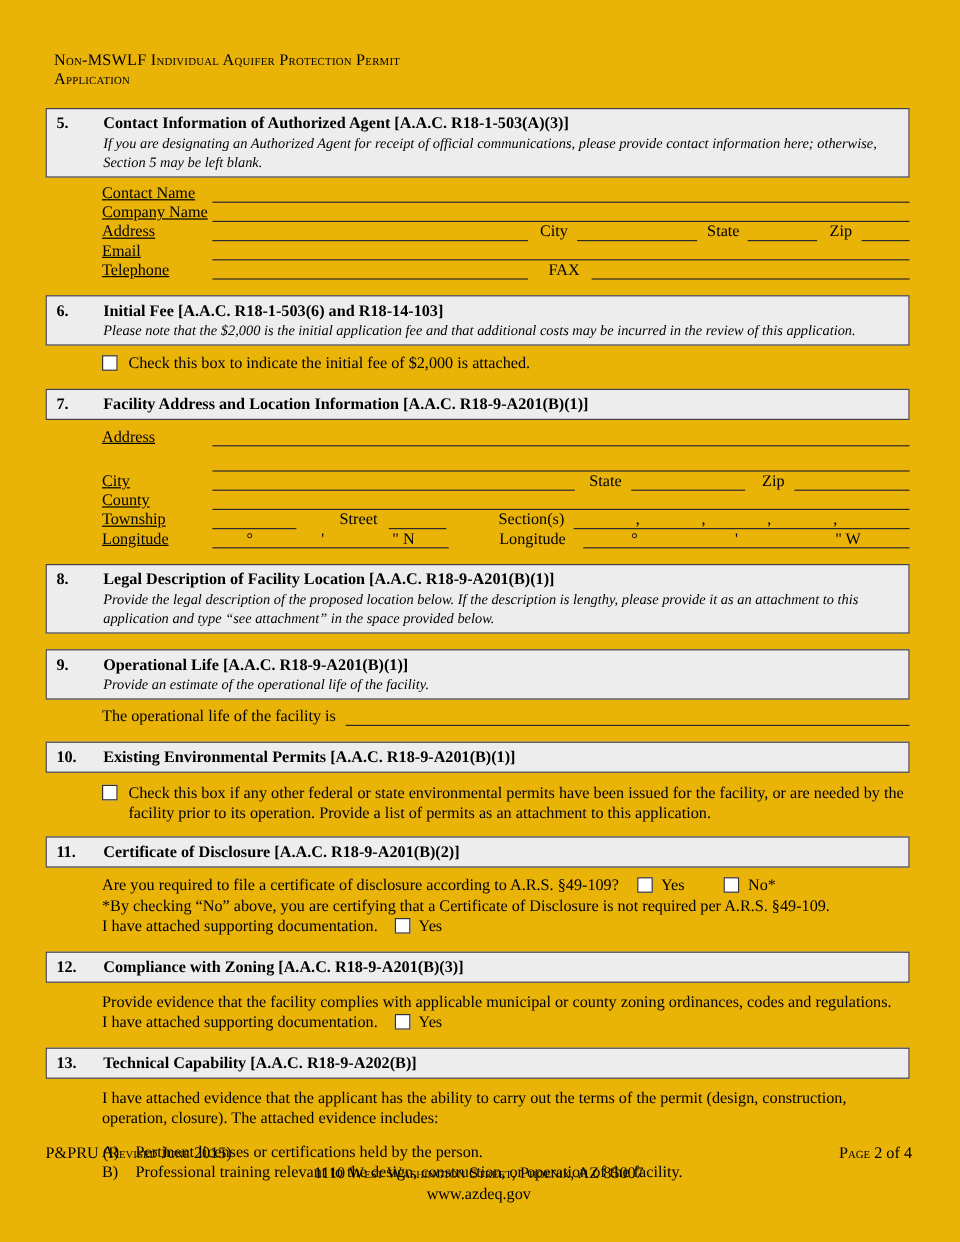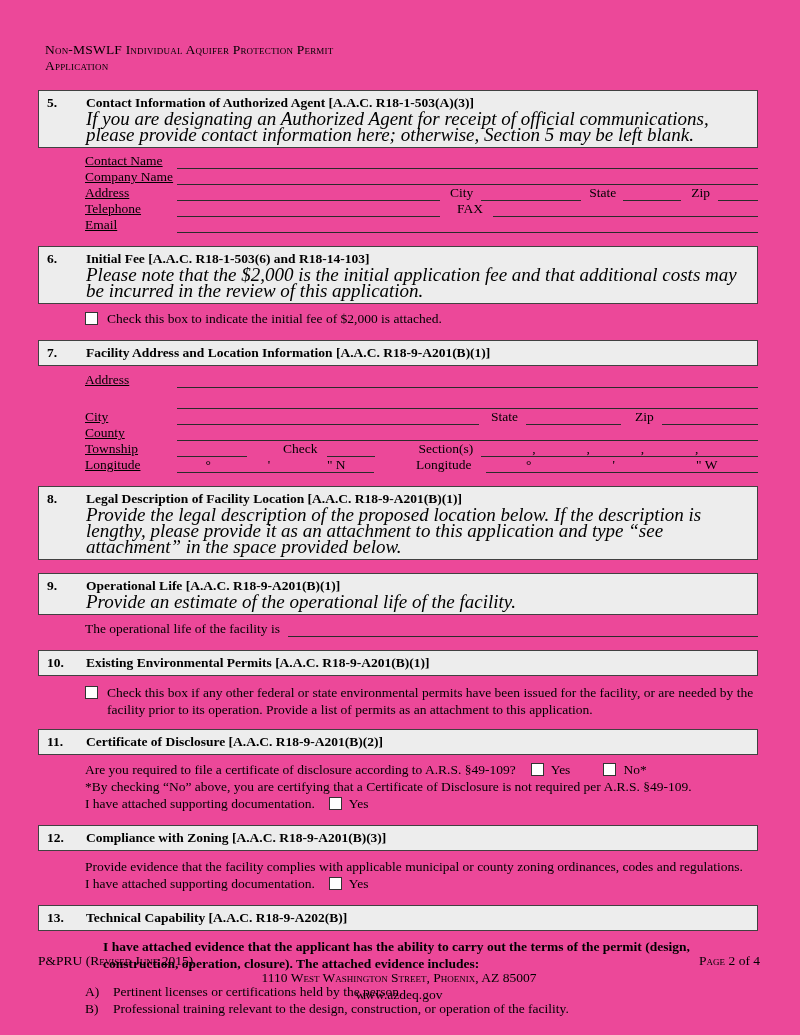--- a/index.html
+++ b/index.html
@@ -1,34 +1,34 @@
 <!DOCTYPE html>
 <html><head>
 <meta charset="utf-8">
 <style>
   * { margin:0; padding:0; box-sizing:border-box; }
   html,body { background:#fff; }
   .page {
     width:800px; height:1035px; position:relative; overflow:hidden;
-    background:#ec4899; color:#000;
+    background:#eab308; color:#000;
     font-family:"Liberation Serif","DejaVu Serif",serif;
     font-size:13.5px; line-height:17px;
     padding:42px 42px 0 38px;
   }
   .sc { font-variant:small-caps; }
   .doc-title { margin-left:7px; font-size:13.5px; line-height:16px; letter-spacing:0.2px; }
 
   .sec {
     border:1.5px solid #414141; background:#ededed;
     padding:3px 8px 4px 8px; margin-top:13px;
   }
   .sec-head { display:flex; align-items:baseline; }
   .sec-num { width:39px; flex:none; font-weight:bold; }
   .sec-title { font-weight:bold; }
-  .sec-note { font-style:italic; margin-left:39px; font-size:19px; line-height:16px; padding-right:4px; }
+  .sec-note { font-style:italic; margin-left:39px; font-size:12px; line-height:16px; padding-right:4px; }
 
   .content { margin-left:47px; }
   .row { display:flex; align-items:flex-end; height:16px; }
   .lblcol { width:92px; flex:none;text-decoration:underline; }
   .u { border-bottom:1px solid #2b2b2b; height:15px; flex:none; }
   .ugrow { flex:1; }
   .gap { flex:none; }
 
   .commaline { display:flex; align-items:flex-end; }
   .commaline span { flex:1; text-align:right; line-height:14px; }
@@ -39,21 +39,21 @@
 
   .cb {
     width:13px; height:13px; border:1.2px solid #333; background:#fff;
     flex:none; display:inline-block;
   }
   .cbrow { display:flex; align-items:flex-start; margin-left:47px; }
   .cbrow .cb { margin:2px 9px 0 0; }
   .inline-cb { display:flex; align-items:center; }
   .inline-cb .cb { margin:0 7px 0 0; }
 
-  .para { margin-left:65px; padding-right:2px;font-weight:bold; }
+  .para { margin-left:47px; padding-right:2px; }
 
   .footer { position:absolute; left:38px; right:40px; top:952px; text-align:center; }
   .footer-row1 { display:flex; justify-content:space-between;text-align:center; }
 </style>
 </head>
 <body>
 
 <div class="page">
 
   <div class="doc-title sc">
@@ -87,31 +87,31 @@
       <span class="gap" style="width:8px"></span>
       <span>State</span>
       <span class="gap" style="width:7px"></span>
       <span class="u" style="width:58px"></span>
       <span class="gap" style="width:10px"></span>
       <span>Zip</span>
       <span class="gap" style="width:8px"></span>
       <span class="u ugrow"></span>
     </div>
     <div class="row">
+      <span class="lblcol">Email</span>
+      <span class="u ugrow"></span>
+    </div>
+    <div class="row">
       <span class="lblcol">Telephone</span>
       <span class="u" style="width:263px"></span>
       <span class="gap" style="width:17px"></span>
       <span>FAX</span>
       <span class="gap" style="width:10px"></span>
       <span class="u ugrow"></span>
     </div>
-    <div class="row">
-      <span class="lblcol">Email</span>
-      <span class="u ugrow"></span>
-    </div>
   </div>
 
   <div class="sec">
     <div class="sec-head">
       <span class="sec-num">6.</span>
       <span class="sec-title">Initial Fee [A.A.C. R18-1-503(6) and R18-14-103]</span>
     </div>
     <div class="sec-note">Please note that the $2,000 is the initial application fee and that additional costs may be incurred in the review of this application.</div>
   </div>
   <div class="cbrow" style="margin-top:6px">
@@ -147,21 +147,21 @@
       <span class="u ugrow"></span>
     </div>
     <div class="row">
       <span class="lblcol">County</span>
       <span class="u ugrow"></span>
     </div>
     <div class="row">
       <span class="lblcol">Township</span>
       <span class="u" style="width:70px"></span>
       <span class="gap" style="width:36px"></span>
-      <span>Check</span>
+      <span>Street</span>
       <span class="gap" style="width:9px"></span>
       <span class="u" style="width:48px"></span>
       <span class="gap" style="width:44px"></span>
       <span>Section(s)</span>
       <span class="gap" style="width:8px"></span>
       <span class="u ugrow commaline">
         <span>,</span>
         <span>,</span>
         <span>,</span>
         <span>,</span>

